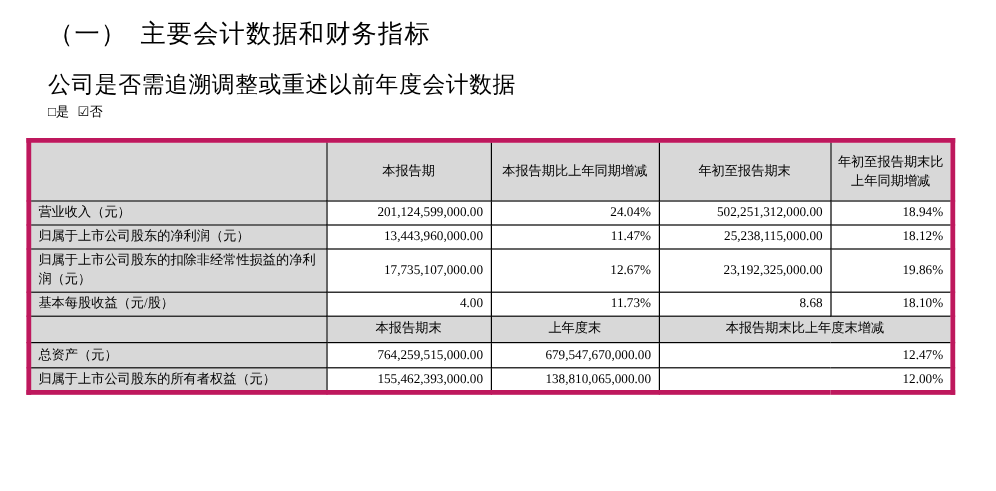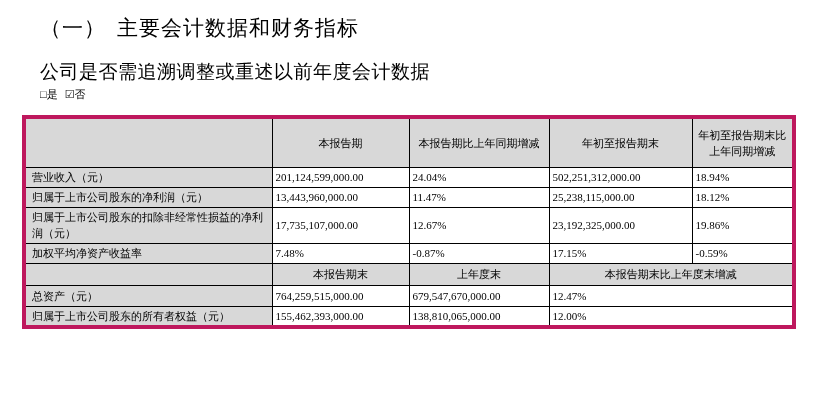--- a/index.html
+++ b/index.html
@@ -41,21 +41,21 @@
   table.fin th, table.fin td {
     border: 1px solid #000;
     font-weight: normal;
     line-height: 16px;
     overflow: hidden;
   }
   
   .hdr-cell, .lbl-cell, .dash-cell { background: #d8d8d8; }
   .hdr-cell { text-align: center; vertical-align: middle; padding: 1px 3px; }
   .lbl-cell { text-align: left; vertical-align: middle; padding: 1px 2px 1px 6px; }
-  .val-cell { background: #ffffff; text-align: left; vertical-align: middle; padding: 1px 6px 1px 3px; }
+  .val-cell { background: #ffffff; text-align: right; vertical-align: middle; padding: 1px 6px 1px 3px; }
   .dash-cell { text-align: center; vertical-align: middle; padding: 1px 3px; }
   
   tr.r-hdr1   { height: 50px; }
   tr.r-norm   { height: 20px; }
   tr.r-tall   { height: 36px; }
   tr.r-hdr2   { height: 22px; }
   tr.r-norm2  { height: 21px; }
   tr.r-tall2  { height: 20px; }
 </style>
 </head>
@@ -102,25 +102,25 @@
       <td class="val-cell">18.12%</td>
     </tr>
     <tr class="r-tall">
       <td class="lbl-cell">归属于上市公司股东的扣除非经常性损益的净利润（元）</td>
       <td class="val-cell">17,735,107,000.00</td>
       <td class="val-cell">12.67%</td>
       <td class="val-cell">23,192,325,000.00</td>
       <td class="val-cell">19.86%</td>
     </tr>
     <tr class="r-norm">
-      <td class="lbl-cell">加权平均净资产收益率</td>
-      <td class="val-cell">7.48%</td>
-      <td class="val-cell">-0.87%</td>
-      <td class="val-cell">17.15%</td>
-      <td class="val-cell">-0.59%</td>
+      <td class="lbl-cell">基本每股收益（元/股）</td>
+      <td class="val-cell">4.00</td>
+      <td class="val-cell">11.73%</td>
+      <td class="val-cell">8.68</td>
+      <td class="val-cell">18.10%</td>
     </tr>
 
     <tr class="r-hdr2">
       <th class="lbl-cell"></th>
       <th class="hdr-cell">本报告期末</th>
       <th class="hdr-cell">上年度末</th>
       <th class="hdr-cell" colspan="2">本报告期末比上年度末增减</th>
     </tr>
 
     <tr class="r-norm2">

